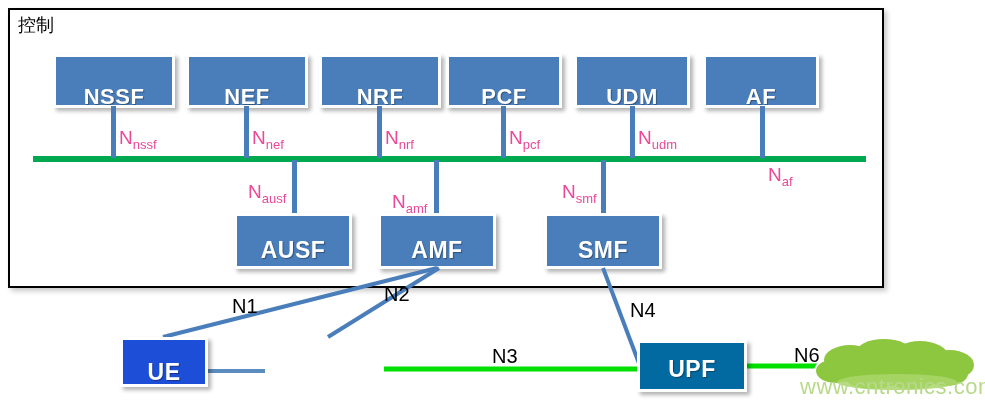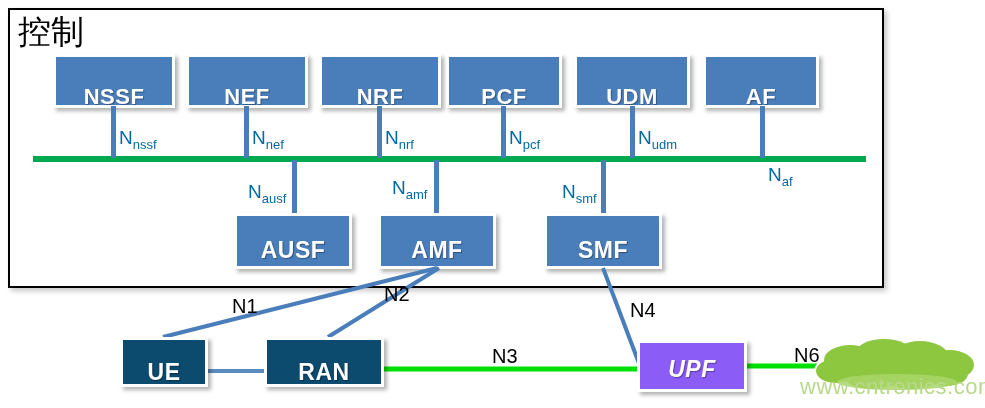--- a/index.html
+++ b/index.html
@@ -22,21 +22,21 @@
     width:876px; height:280px;
     border:2px solid #000000;
     background:#ffffff;
     box-sizing:border-box;
     box-shadow:3px 3px 5px rgba(0,0,0,.22);
   }
   #control-title{
     position:absolute;
     left:18px; top:16px;
     font-family:"Liberation Serif", serif;
-    font-size:33px;
+    font-size:18px;
     color:#000000;
     line-height:1;
     white-space:nowrap;
   }
 
   
   .nf-box{
     position:absolute;
     box-sizing:border-box;
     border:3px solid #ffffff;
@@ -53,43 +53,43 @@
     white-space:nowrap;
     text-shadow:1px 1px 1px rgba(0,0,0,.35);
   }
   
   .nf-upper{ background:#4a7ebb; }
   .nf-upper .nf-label{ font-size:22px; bottom:-5px; }
   
   .nf-mid{ background:#4a7ebb; }
   .nf-mid .nf-label{ font-size:23px; bottom:2px; }
   
-  .nf-access{ background:#0c4a6e; }
+  .nf-access{ background:#1d4ed8; }
   .nf-access .nf-label{ font-size:23px; bottom:-2px; }
   
-  .nf-upf{ background:#8b5cf6;font-style:italic; }
+  .nf-upf{ background:#0369a1; }
   .nf-upf .nf-label{ font-size:23px; bottom:6px; }
 
   
   .stem{
     position:absolute;
     width:5px;
     background:#4a7ebb;
   }
   #bus{
     position:absolute;
     left:33px; top:156px;
     width:833px; height:6px;
     background:#00a94f;
   }
   .nlabel{
     position:absolute;
     font-family:"Liberation Sans", sans-serif;
     font-size:19px;
-    color:#0369a1;
+    color:#ec4899;
     white-space:nowrap;
     line-height:1;
   }
   .nlabel sub{
     font-size:13px;
     letter-spacing:0;
   }
   .nlabel-plain{
     position:absolute;
     font-family:"Liberation Sans", sans-serif;
@@ -179,21 +179,21 @@
     <span>N</span><sub>af</sub>
   </div>
 
   <div class="stem" style="left:292px; top:160px; height:53px;"></div>
   <div class="stem" style="left:434px; top:160px; height:53px;"></div>
   <div class="stem" style="left:601px; top:160px; height:53px;"></div>
 
   <div class="nlabel" style="left:248px; top:182px;">
     <span>N</span><sub>ausf</sub>
   </div>
-  <div class="nlabel" style="left:392px; top:178px;">
+  <div class="nlabel" style="left:392px; top:192px;">
     <span>N</span><sub>amf</sub>
   </div>
   <div class="nlabel" style="left:562px; top:182px;">
     <span>N</span><sub>smf</sub>
   </div>
 
   <div class="nf-box nf-mid" style="left:234px; top:213px; width:118px; height:56px;">
     <span class="nf-label">AUSF</span>
   </div>
   <div class="nf-box nf-mid" style="left:378px; top:213px; width:118px; height:56px;">
@@ -219,23 +219,20 @@
   </svg>
 
   <div class="nlabel-plain" style="left:232px; top:296px;">N1</div>
   <div class="nlabel-plain" style="left:384px; top:284px;">N2</div>
   <div class="nlabel-plain" style="left:492px; top:346px;">N3</div>
   <div class="nlabel-plain" style="left:630px; top:300px;">N4</div>
   <div class="nlabel-plain" style="left:794px; top:345px;">N6</div>
 
   <div class="nf-box nf-access" style="left:120px; top:337px; width:88px; height:50px;">
     <span class="nf-label">UE</span>
-  </div>
-  <div class="nf-box nf-access" style="left:264px; top:337px; width:120px; height:50px;">
-    <span class="nf-label">RAN</span>
   </div>
   <div class="nf-box nf-upf" style="left:637px; top:340px; width:110px; height:52px;">
     <span class="nf-label">UPF</span>
   </div>
 
   <svg id="cloud" viewBox="0 0 170 58">
     <g>
       <ellipse cx="38" cy="22" rx="26" ry="15" fill="#8dc63f" stroke="#ffffff" stroke-width="4"></ellipse>
       <ellipse cx="72" cy="15" rx="28" ry="14" fill="#8dc63f" stroke="#ffffff" stroke-width="4"></ellipse>
       <ellipse cx="108" cy="18" rx="28" ry="15" fill="#8dc63f" stroke="#ffffff" stroke-width="4"></ellipse>

